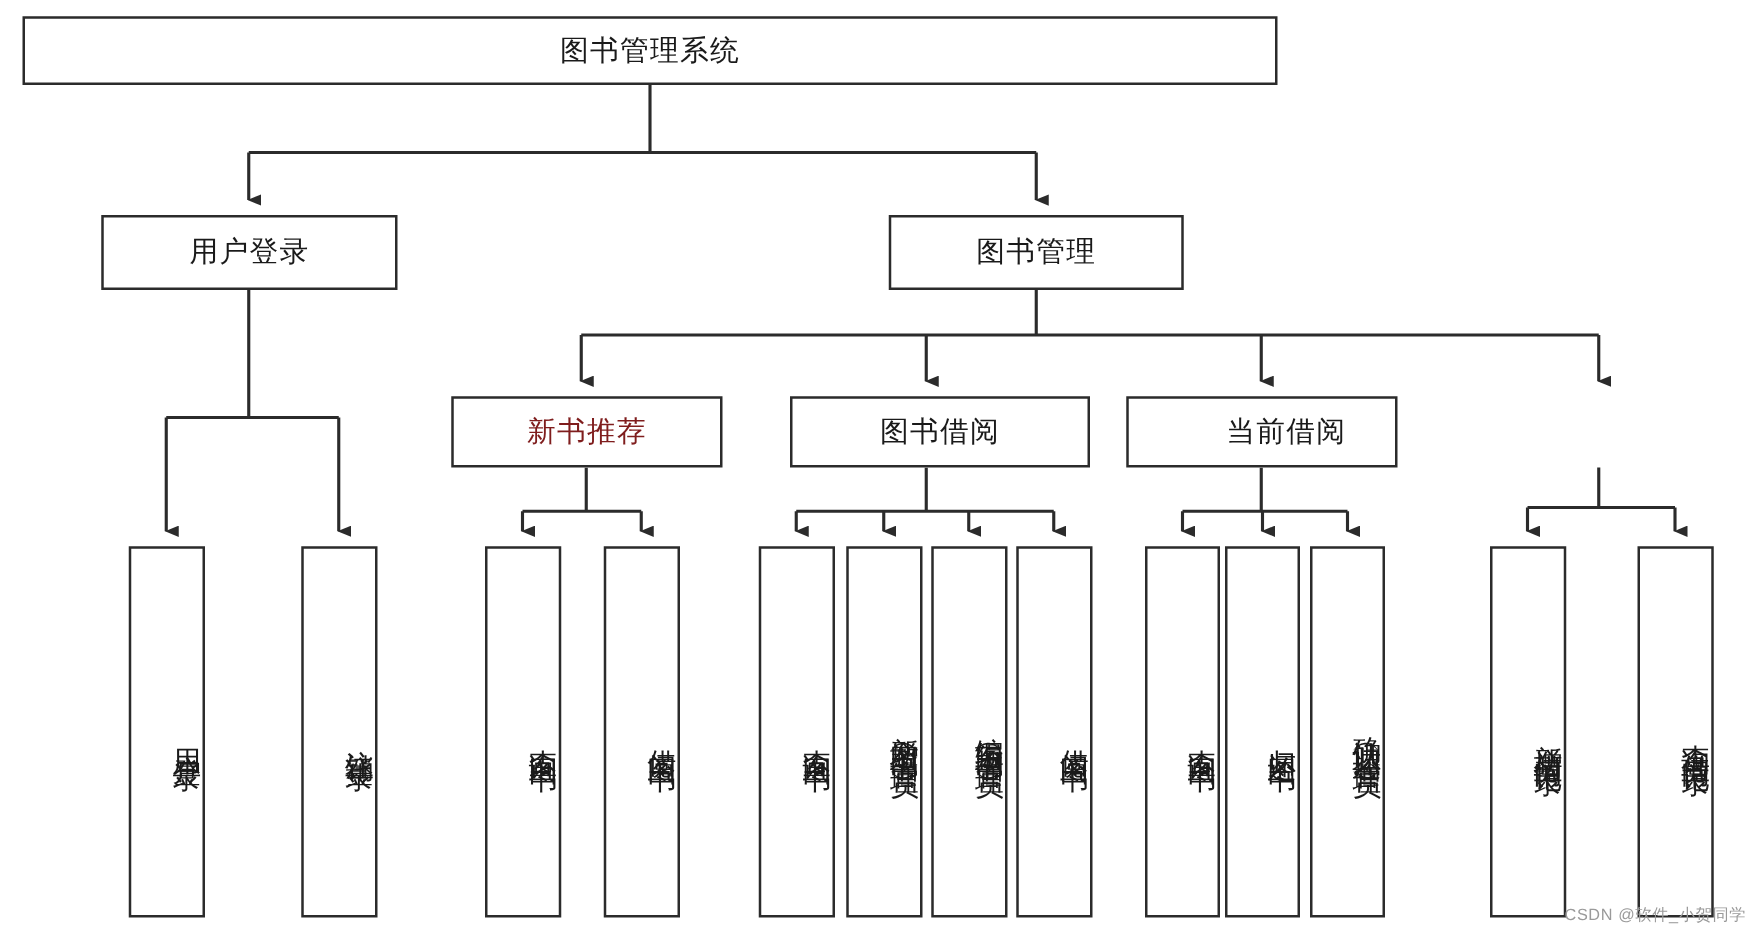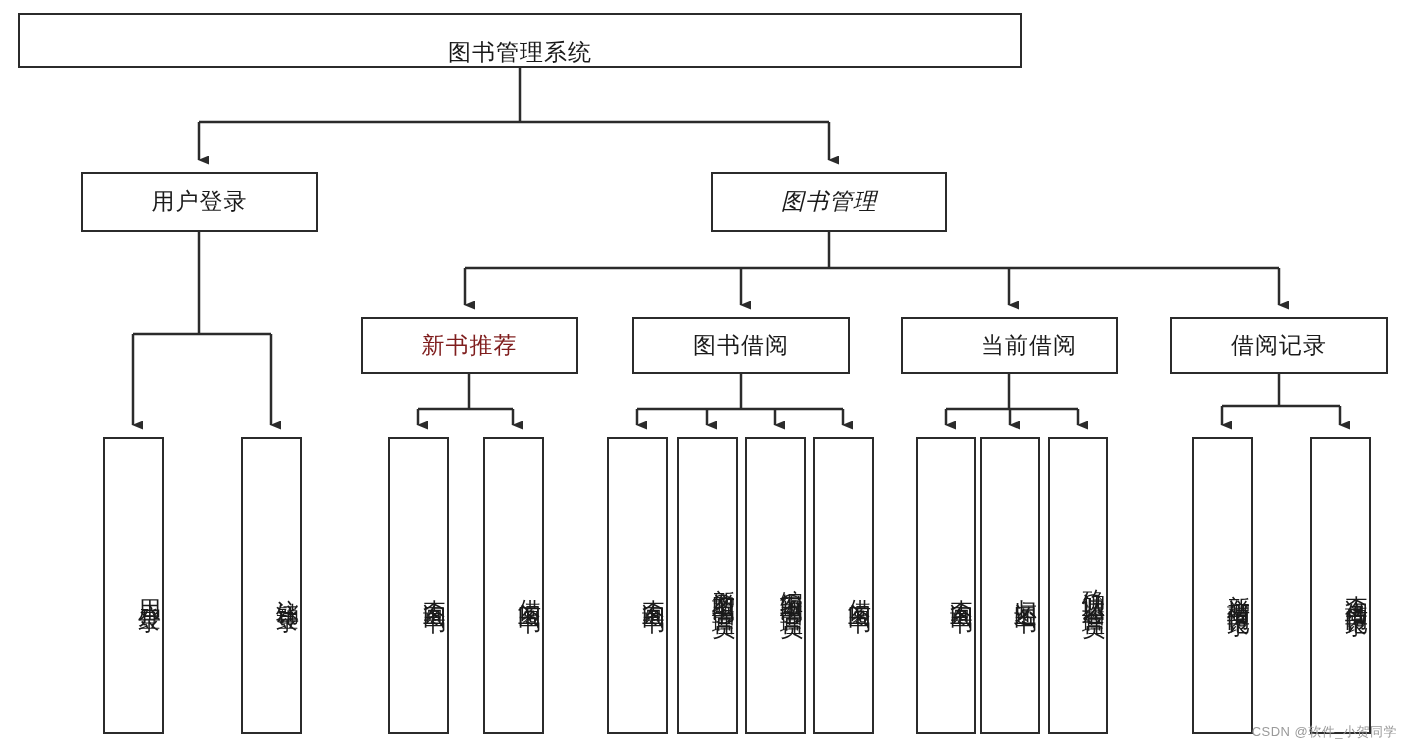--- a/index.html
+++ b/index.html
@@ -129,43 +129,40 @@
     </g>
 
     <g>
       <path d="M1279,374 L1279,406" stroke="#2b2b2b" stroke-width="2.5" fill="none"></path>
       <path d="M1222,406 L1340,406" stroke="#2b2b2b" stroke-width="2.5" fill="none"></path>
       <path d="M1222,406 L1222,425" stroke="#2b2b2b" stroke-width="2.5" fill="none" marker-end="url(#arrowhead)"></path>
       <path d="M1340,406 L1340,425" stroke="#2b2b2b" stroke-width="2.5" fill="none" marker-end="url(#arrowhead)"></path>
     </g>
   </svg>
 
-  <div class="node horizontal" style="left: 18px; top: 13px; width: 1004px; height: 55px; border-color: rgb(43, 43, 43); background: rgb(255, 255, 255); color: rgb(26, 26, 26); align-items: flex-end;">
+  <div class="node horizontal" style="left: 18px; top: 13px; width: 1004px; height: 55px; border-color: rgb(43, 43, 43); background: rgb(255, 255, 255); color: rgb(26, 26, 26);">
     <span class="node-label">图书管理系统</span>
   </div>
 
   <div class="node horizontal" style="left: 81px; top: 172px; width: 237px; height: 60px; border-color: rgb(43, 43, 43); background: rgb(255, 255, 255); color: rgb(26, 26, 26);">
     <span class="node-label">用户登录</span>
   </div>
-  <div class="node horizontal" style="left: 711px; top: 172px; width: 236px; height: 60px; border-color: rgb(43, 43, 43); background: rgb(255, 255, 255); color: rgb(26, 26, 26); font-style: italic;">
+  <div class="node horizontal" style="left: 711px; top: 172px; width: 236px; height: 60px; border-color: rgb(43, 43, 43); background: rgb(255, 255, 255); color: rgb(26, 26, 26);">
     <span class="node-label">图书管理</span>
   </div>
 
   <div class="node horizontal" style="left: 361px; top: 317px; width: 217px; height: 57px; border-color: rgb(43, 43, 43); background: rgb(255, 255, 255); color: #7f1d1d;">
     <span class="node-label">新书推荐</span>
   </div>
-  <div class="node horizontal" style="left: 632px; top: 317px; width: 218px; height: 57px; border-color: rgb(43, 43, 43); background: rgb(255, 255, 255); color: rgb(26, 26, 26); text-align: center;">
+  <div class="node horizontal" style="left: 632px; top: 317px; width: 240px; height: 57px; border-color: rgb(43, 43, 43); background: rgb(255, 255, 255); color: rgb(26, 26, 26); text-align: center;">
     <span class="node-label">图书借阅</span>
   </div>
   <div class="node horizontal" style="left: 901px; top: 317px; width: 217px; height: 57px; border-color: rgb(43, 43, 43); background: rgb(255, 255, 255); color: rgb(26, 26, 26); padding-left: 39px;">
     <span class="node-label">当前借阅</span>
   </div>
-  <div class="node horizontal" style="left: 1170px; top: 317px; width: 218px; height: 57px; border-color: rgb(43, 43, 43); background: rgb(255, 255, 255); color: rgb(26, 26, 26);">
-    <span class="node-label">借阅记录</span>
-  </div>
 
   <div class="node vertical" style="left: 103px; top: 437px; width: 61px; height: 297px; border-color: rgb(43, 43, 43); background: rgb(255, 255, 255); color: rgb(26, 26, 26);">
     <span class="node-label">用户登录</span>
   </div>
   <div class="node vertical" style="left: 241px; top: 437px; width: 61px; height: 297px; border-color: rgb(43, 43, 43); background: rgb(255, 255, 255); color: rgb(26, 26, 26);">
     <span class="node-label">注销登录</span>
   </div>
 
   <div class="node vertical" style="left: 388px; top: 437px; width: 61px; height: 297px; border-color: rgb(43, 43, 43); background: rgb(255, 255, 255); color: rgb(26, 26, 26);">
     <span class="node-label">查询图书</span>

